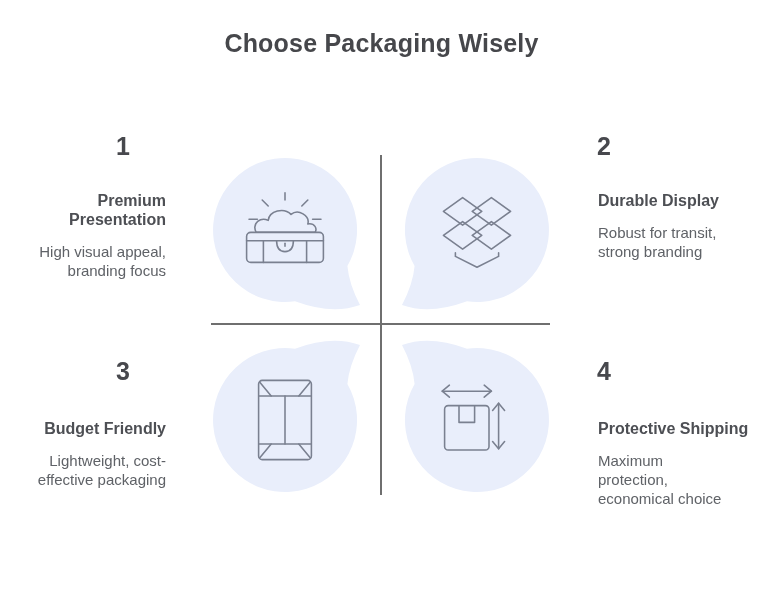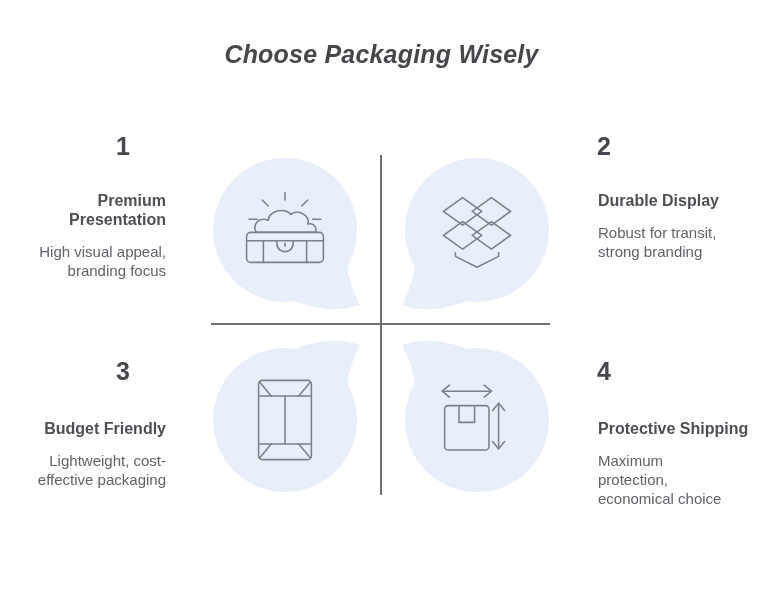--- a/index.html
+++ b/index.html
@@ -16,26 +16,25 @@
   html, body { width: 763px; height: 605px; }
   body {
     position: relative;
     width: 763px; height: 605px;
     background: var(--page-bg);
     font-family: "Liberation Sans", sans-serif;
     overflow: hidden;
   }
   .title {
     position: absolute;
-    top: 40px; left: 0; width: 763px;
+    top: 29px; left: 0; width: 763px;
     text-align: center;
     font-size: 25px; font-weight: 700;
     color: var(--title-text);
     letter-spacing: 0.2px;
-    font-style: italic;
   }
   .divider-v {
     position: absolute;
     left: 380.2px; top: 155px;
     width: 1.6px; height: 340px;
     background: var(--divider);
   }
   .divider-h {
     position: absolute;
     left: 211px; top: 323.2px;

